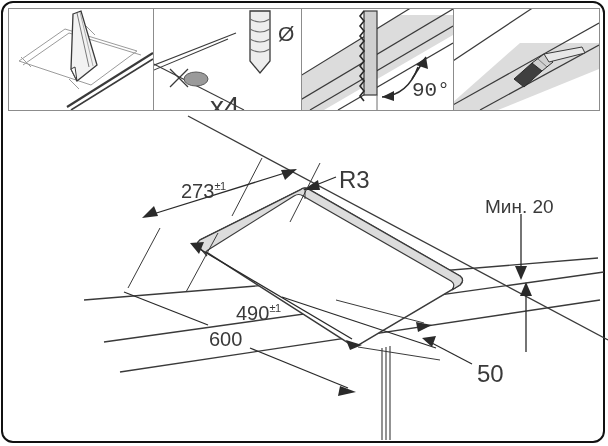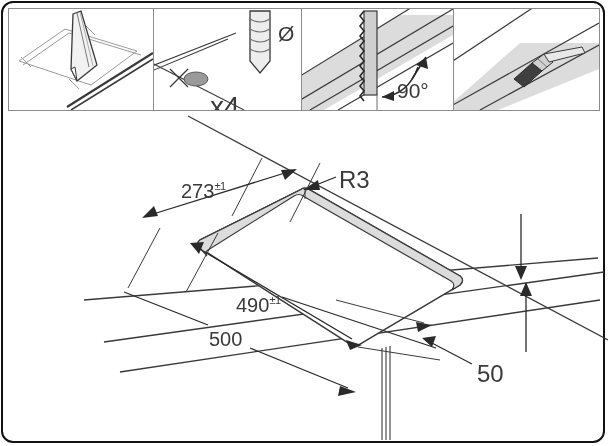--- a/index.html
+++ b/index.html
@@ -14,21 +14,21 @@
     border:1px solid #8c8c8c;box-sizing:border-box;background:#fff;
   }
   .step-cell{position:absolute;top:0;height:100%;overflow:hidden;}
   .step-div{position:absolute;top:0;width:1px;height:100%;background:#8c8c8c;}
   .svgfull{position:absolute;left:0;top:0;width:100%;height:100%;overflow:visible;}
   .lbl{position:absolute;color:#3a3a3a;white-space:nowrap;}
   .lbl-d6{font-size:21px;left:266px;top:14px;}
   .lbl-x4{font-size:28px;left:196px;top:66px;margin-top:24px;}
   .lbl-90{font-size:21px;left:412px;top:82px;}
   .lbl-273{font-size:20px;left:181px;top:180px;}
-  .lbl-490{font-size:20px;left:236px;top:294px;}
+  .lbl-490{font-size:20px;left:236px;top:302px;}
   .lbl-600{font-size:20px;left:209px;top:328px;}
   .lbl-r3{font-size:24px;left:339px;top:166px;}
   .lbl-min20{font-size:19px;left:485px;top:196px;}
   .lbl-50{font-size:24px;left:477px;top:360px;}
   .sup{font-size:11px;vertical-align:super;letter-spacing:-0.3px;}
 </style>
 </head>
 <body>
 
 <div id="page">
@@ -105,21 +105,21 @@
           <path d="M62 2 l-4 5 l4 5 l-4 5 l4 5 l-4 5 l4 5 l-4 5 l4 5 l-4 5 l4 5 l-4 5 l4 5 l-4 5 l4 5 l-4 5 l4 5 l-4 5 l4 5" fill="none" stroke="#2a2a2a" stroke-width="1.6"></path>
           <line x1="75" y1="86" x2="75" y2="101" stroke="#6e6e6e" stroke-width="1"></line>
         </g>
         <g stroke="#2a2a2a" stroke-width="1.5" fill="none">
           <path d="M80 88 Q106 86 116 58"></path>
           <path d="M124 48 L110 70" stroke-width="1.5"></path>
         </g>
         <polygon points="80,88 92,82 92,92" fill="#2a2a2a"></polygon>
         <polygon points="124,48 114,56 126,60" fill="#2a2a2a"></polygon>
       </svg>
-      <div class="lbl lbl-90" style="left:95px;top:70px;">90°</div>
+      <div class="lbl lbl-90" style="left:110px;top:70px;font-family:Liberation Mono, monospace;">90°</div>
     </div>
     <div class="step-div" style="left:444px;"></div>
 
     <div class="step-cell" style="left:445px;width:145px;">
       <svg class="svgfull" viewBox="0 0 145 101" preserveAspectRatio="none">
         <g>
           <path d="M-10 101 L66 34 L145 34 L145 60 L44 101 Z" fill="#dcdcdc" stroke="none"></path>
           <g stroke="#3a3a3a" stroke-width="1.2" fill="none">
             <line x1="-10" y1="58" x2="86" y2="-6"></line>
             <line x1="-10" y1="101" x2="145" y2="14"></line>
@@ -230,16 +230,17 @@
   </svg>
 
   <div class="lbl lbl-273">
     <span>273</span><span class="sup">±1</span>
   </div>
 
   <div class="lbl lbl-490">
     <span>490</span><span class="sup">±1</span>
   </div>
 
-  <div class="lbl lbl-600">500</div>
+  <div class="lbl lbl-600">600</div>
   <div class="lbl lbl-r3">R3</div>
   <div class="lbl lbl-50">50</div>
+  <div class="lbl lbl-min20">Мин. 20</div>
 </div>
 
 </body></html>

